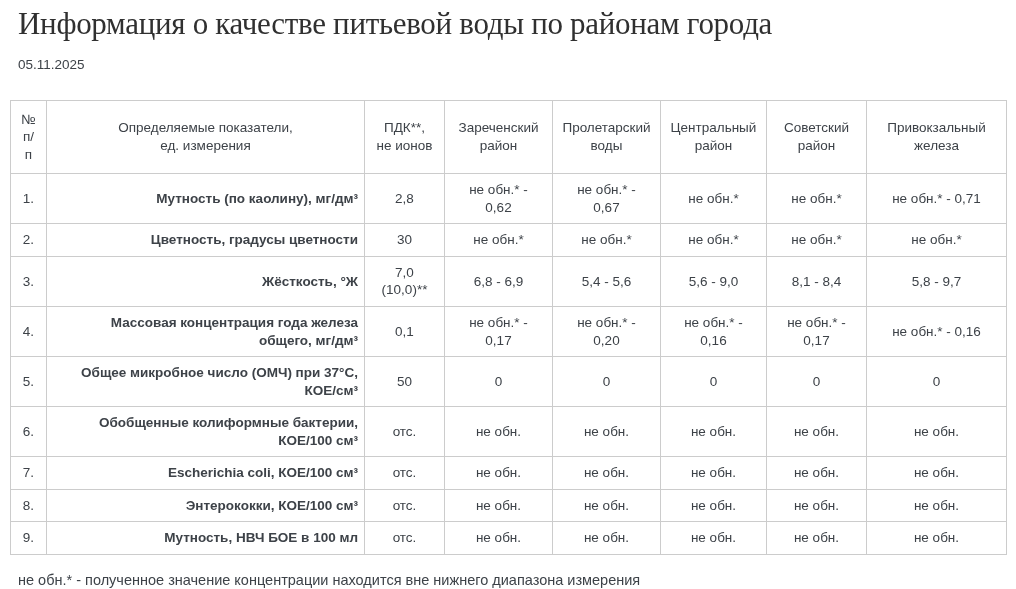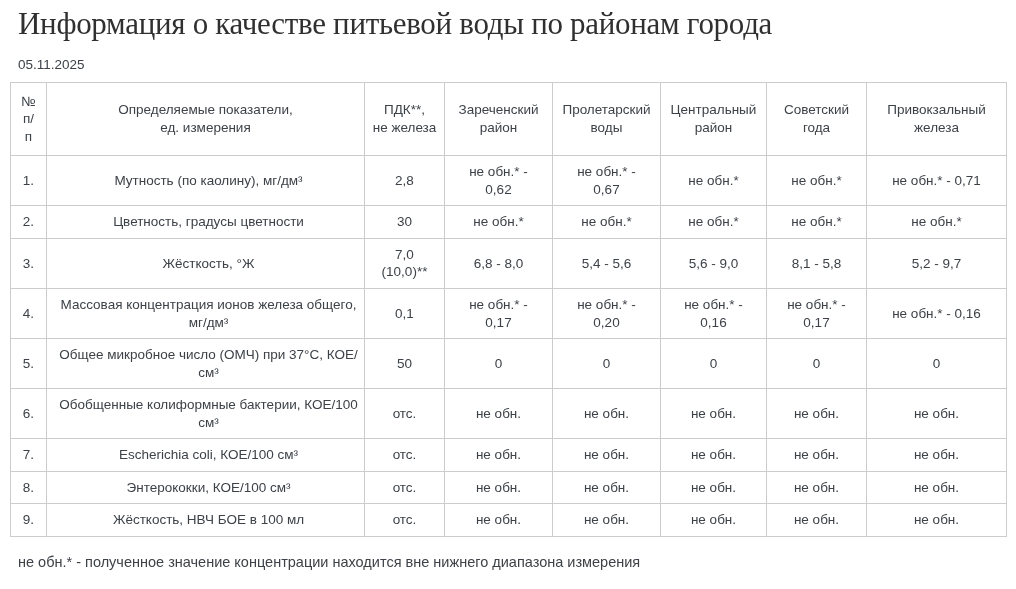--- a/index.html
+++ b/index.html
@@ -21,21 +21,21 @@
     font-weight: 400;
     font-size: 31px;
     color: #303030;
     margin: 2px 0 0 8px;
     letter-spacing: -0.3px;
     line-height: 1.15;
   }
   .intro-row {
     display: flex;
     align-items: flex-start;
-    margin: 14px 0 10px 8px;
+    margin: 14px 0 28px 8px;
   }
   .doc-date {
     width: 170px;
     flex: 0 0 170px;
     font-size: 13.5px;
     padding-top: 1px;
   }
   .doc-subtitle {
     flex: 1;
     text-align: center;
@@ -57,22 +57,23 @@
     padding: 7px 6px;
     text-align: center;
     vertical-align: middle;
     white-space: pre-line;
     font-weight: 400;
     line-height: 1.3;
     color: #3d4248;
   }
   .water-table th { padding-top: 10px; padding-bottom: 10px; }
   .water-table td.indicator {
-    text-align: center;
+    text-align: right;
     padding-left: 12px;
+    font-weight: bold;
   }
   .col-num   { width: 36px; }
   .col-ind   { width: 318px; }
   .col-pdk   { width: 80px; }
   .col-d1    { width: 108px; }
   .col-d2    { width: 108px; }
   .col-d3    { width: 106px; }
   .col-d4    { width: 100px; }
   .col-d5    { width: 140px; }
   .footnotes {
@@ -106,29 +107,29 @@
         <col class="col-d5">
     </colgroup>
     <thead>
       <tr>
         <th>№
 п/
 п</th>
         <th>Определяемые показатели,
 ед. измерения</th>
         <th>ПДК**,
-не железа</th>
+не ионов</th>
         <th>Зареченский
 район</th>
         <th>Пролетарский
 воды</th>
         <th>Центральный
 район</th>
         <th>Советский
-года</th>
+район</th>
         <th>Привокзальный
 железа</th>
       </tr>
     </thead>
     <tbody>
       <tr>
         <td>1.</td>
         <td class="indicator">Мутность (по каолину), мг/дм³</td>
         <td>2,8</td>
         <td>не обн.* -
@@ -147,29 +148,29 @@
         <td>не обн.*</td>
         <td>не обн.*</td>
         <td>не обн.*</td>
         <td>не обн.*</td>
       </tr>
       <tr>
         <td>3.</td>
         <td class="indicator">Жёсткость, °Ж</td>
         <td>7,0
 (10,0)**</td>
-        <td>6,8 - 8,0</td>
+        <td>6,8 - 6,9</td>
         <td>5,4 - 5,6</td>
         <td>5,6 - 9,0</td>
-        <td>8,1 - 5,8</td>
-        <td>5,2 - 9,7</td>
+        <td>8,1 - 8,4</td>
+        <td>5,8 - 9,7</td>
       </tr>
       <tr>
         <td>4.</td>
-        <td class="indicator">Массовая концентрация ионов железа общего, мг/дм³</td>
+        <td class="indicator">Массовая концентрация года железа общего, мг/дм³</td>
         <td>0,1</td>
         <td>не обн.* -
 0,17</td>
         <td>не обн.* -
 0,20</td>
         <td>не обн.* -
 0,16</td>
         <td>не обн.* -
 0,17</td>
         <td>не обн.* - 0,16</td>
@@ -209,21 +210,21 @@
         <td class="indicator">Энтерококки, КОЕ/100 см³</td>
         <td>отс.</td>
         <td>не обн.</td>
         <td>не обн.</td>
         <td>не обн.</td>
         <td>не обн.</td>
         <td>не обн.</td>
       </tr>
       <tr>
         <td>9.</td>
-        <td class="indicator">Жёсткость, НВЧ БОЕ в 100 мл</td>
+        <td class="indicator">Мутность, НВЧ БОЕ в 100 мл</td>
         <td>отс.</td>
         <td>не обн.</td>
         <td>не обн.</td>
         <td>не обн.</td>
         <td>не обн.</td>
         <td>не обн.</td>
       </tr>
     </tbody>
   </table>
 

